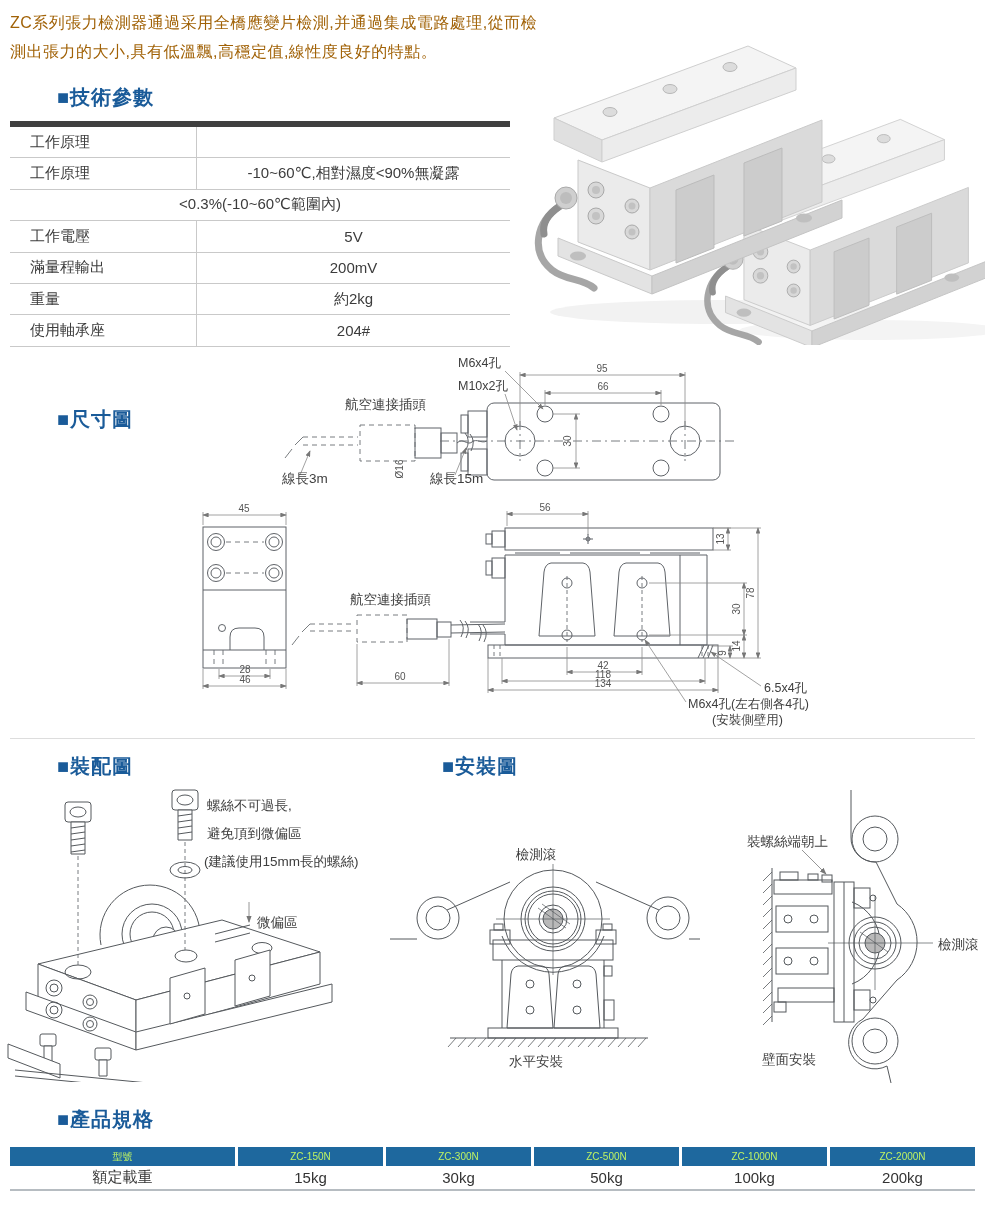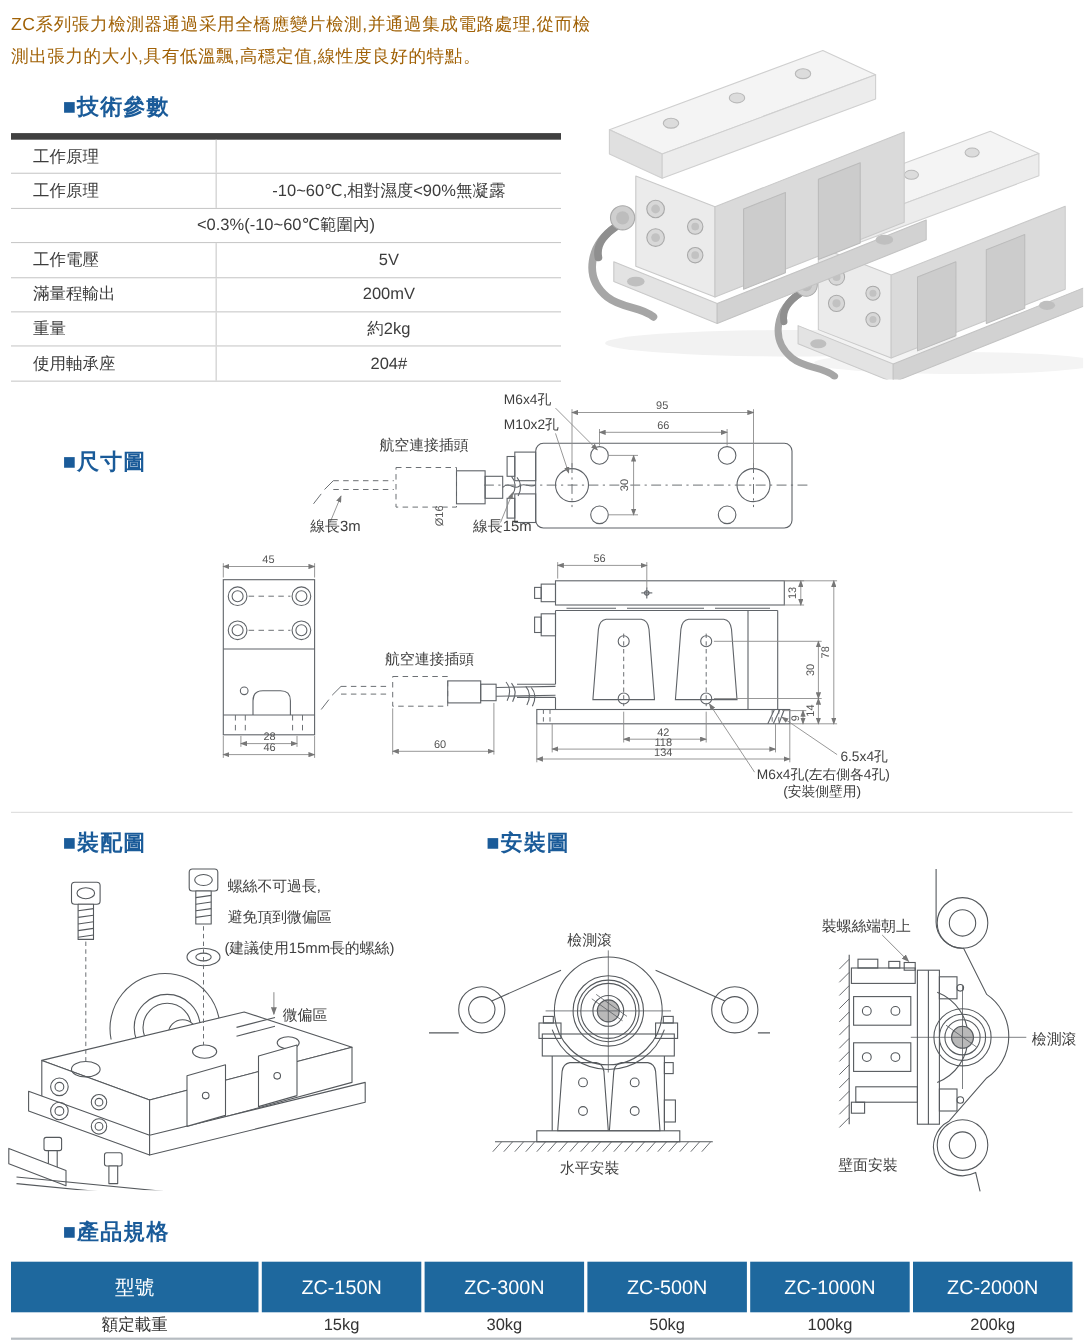--- a/index.html
+++ b/index.html
@@ -12,21 +12,21 @@
   .tech{width:500px;}
   .trow{display:flex;height:30.4px;border-bottom:1px solid #c9c9c9;align-items:stretch;font-size:15px;color:#3c3c3c;}
   .trow:first-child{border-top:6px solid #404040;}
   .tl{width:166px;padding-left:20px;border-right:1px solid #c9c9c9;display:flex;align-items:center;}
   .tv{flex:1;display:flex;align-items:center;justify-content:center;}
   
   .hr{height:1px;background:#ddd;}
   
   .spec{width:965px;}
   .spec-head{display:flex;gap:3px;}
-  .spec-head .c{background:#1e689e;color:#ffffff;height:46px;display:flex;align-items:center;justify-content:center;font-size:18px;}
+  .spec-head .c{background:#1e689e;color:#bef264;height:19px;display:flex;align-items:center;justify-content:center;font-size:10px;}
   .spec-body{display:flex;gap:3px;border-bottom:2px solid #b6bcc1;}
   .spec-body .c{height:23px;display:flex;align-items:center;justify-content:center;font-size:15px;color:#333;}
   .c0{flex:0 0 225px;}
   .cx{flex:1;}
   svg{display:block;}
   svg text{font-family:"Liberation Sans","DejaVu Sans",sans-serif;}
   .dim{font-size:10px;fill:#555;}
   .lbl{font-size:12.5px;fill:#3e3e3e;}
   .cap{font-size:13.5px;fill:#3e3e3e;}
 </style>

